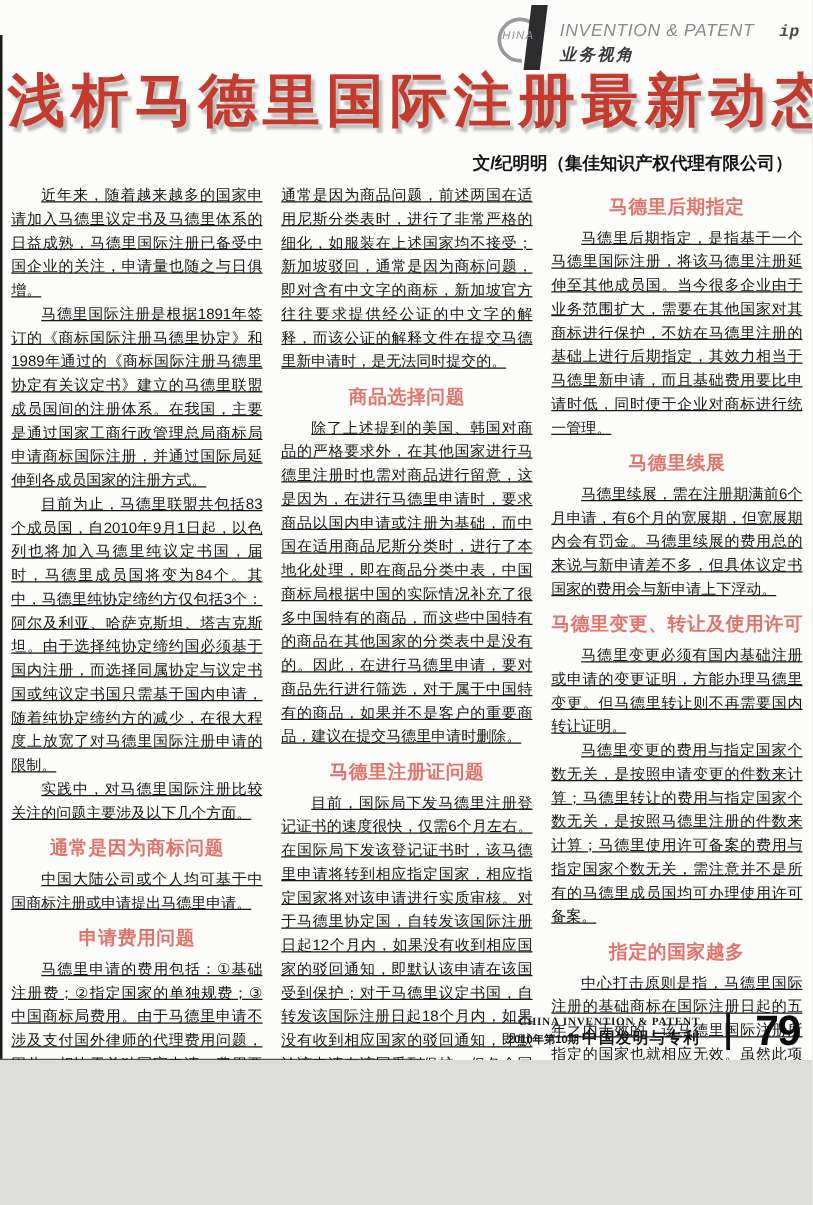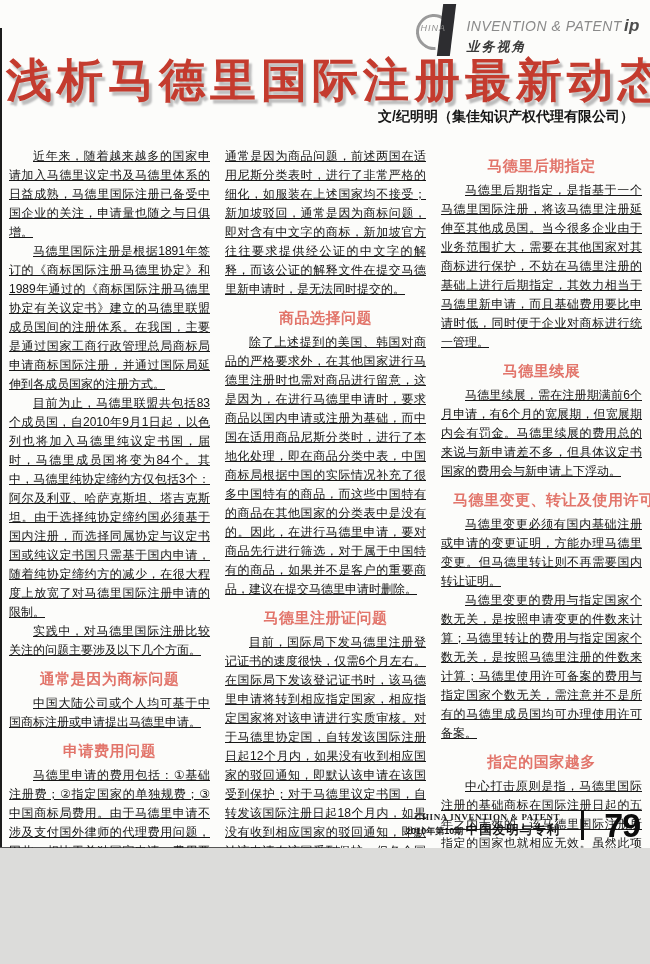--- a/index.html
+++ b/index.html
@@ -13,39 +13,39 @@
   .edge-bottom{position:absolute;left:0;bottom:0;width:340px;height:1px;background:#555;}
 
   
   .header{position:absolute;top:4px;right:10px;display:flex;align-items:flex-start;}
   .logo-mark{position:relative;width:52px;height:52px;flex:0 0 auto;}
   .logo-c{position:absolute;left:2px;top:10px;width:30px;height:30px;border:3px solid #9a9a9a;border-radius:50%;border-right-color:transparent;transform:rotate(40deg);}
   .logo-bar{position:absolute;left:26px;top:0px;width:13px;height:52px;background:#2d2d30;transform:skewX(-7deg);}
   .logo-hina{position:absolute;left:6px;top:19px;font-size:9px;font-style:italic;color:#8f8f8f;letter-spacing:1px;z-index:2;}
   .logo-texts{padding-top:12px;}
   .logo-line1{font-size:14px;font-style:italic;color:#8a8a8a;letter-spacing:0.5px;white-space:nowrap;}
-  .logo-ip{font-size:17px;font-weight:bold;color:#4c4c4c;margin-left:2px;}
+  .logo-ip{font-size:13px;font-weight:bold;color:#4c4c4c;margin-left:20px;font-family:Liberation Mono, monospace;}
   .logo-line2{font-size:13px;font-weight:bold;font-style:italic;color:#3a3a3a;margin-top:2px;letter-spacing:2px;}
 
   
   .title{
     position:absolute;top:50px;left:6px;right:4px;
     font-size:46px;font-weight:bold;white-space:nowrap;
     color:#c43b2e;letter-spacing:5px;
     text-shadow:3px 4px 2px #bdbdbd;
   }
-  .byline{position:absolute;top:108px;right:16px;font-size:14px;font-weight:bold;color:#141414;}
+  .byline{position:absolute;top:122px;right:16px;font-size:14px;font-weight:bold;color:#141414;}
 
   
   .columns{position:absolute;top:147px;left:9px;right:8px;display:flex;gap:15px;}
   .col{flex:1;min-width:0;text-align:justify;font-size:12px;line-height:19px;}
   .col p{margin:0;text-indent:2em;text-decoration:underline;}
   .col p.cont{text-indent:0;}
   .col .sec-h{
-    margin:9px 12px 5px;text-align:center;font-size:15px;line-height:20px;
+    margin:9px 0 5px;text-align:center;font-size:15px;line-height:20px;
     font-weight:bold;color:#e2756b;letter-spacing:0.5px;white-space:nowrap;
   }
 
   
   .footer{position:absolute;bottom:8px;right:10px;display:flex;align-items:center;gap:15px;}
   .footer-text{text-align:right;margin-right:6px;}
   .ft-en{font-family:"Liberation Serif","DejaVu Serif",serif;font-size:9px;font-weight:bold;letter-spacing:0.6px;color:#1d1d1d;white-space:nowrap;}
   .ft-cn{font-size:9px;font-weight:bold;color:#141414;white-space:nowrap;}
   .ft-cn .mag-cn{font-size:12.5px;letter-spacing:1px;text-align:right;}
   .footer-bar{width:3px;height:30px;background:#101010;margin-right:5px;}

